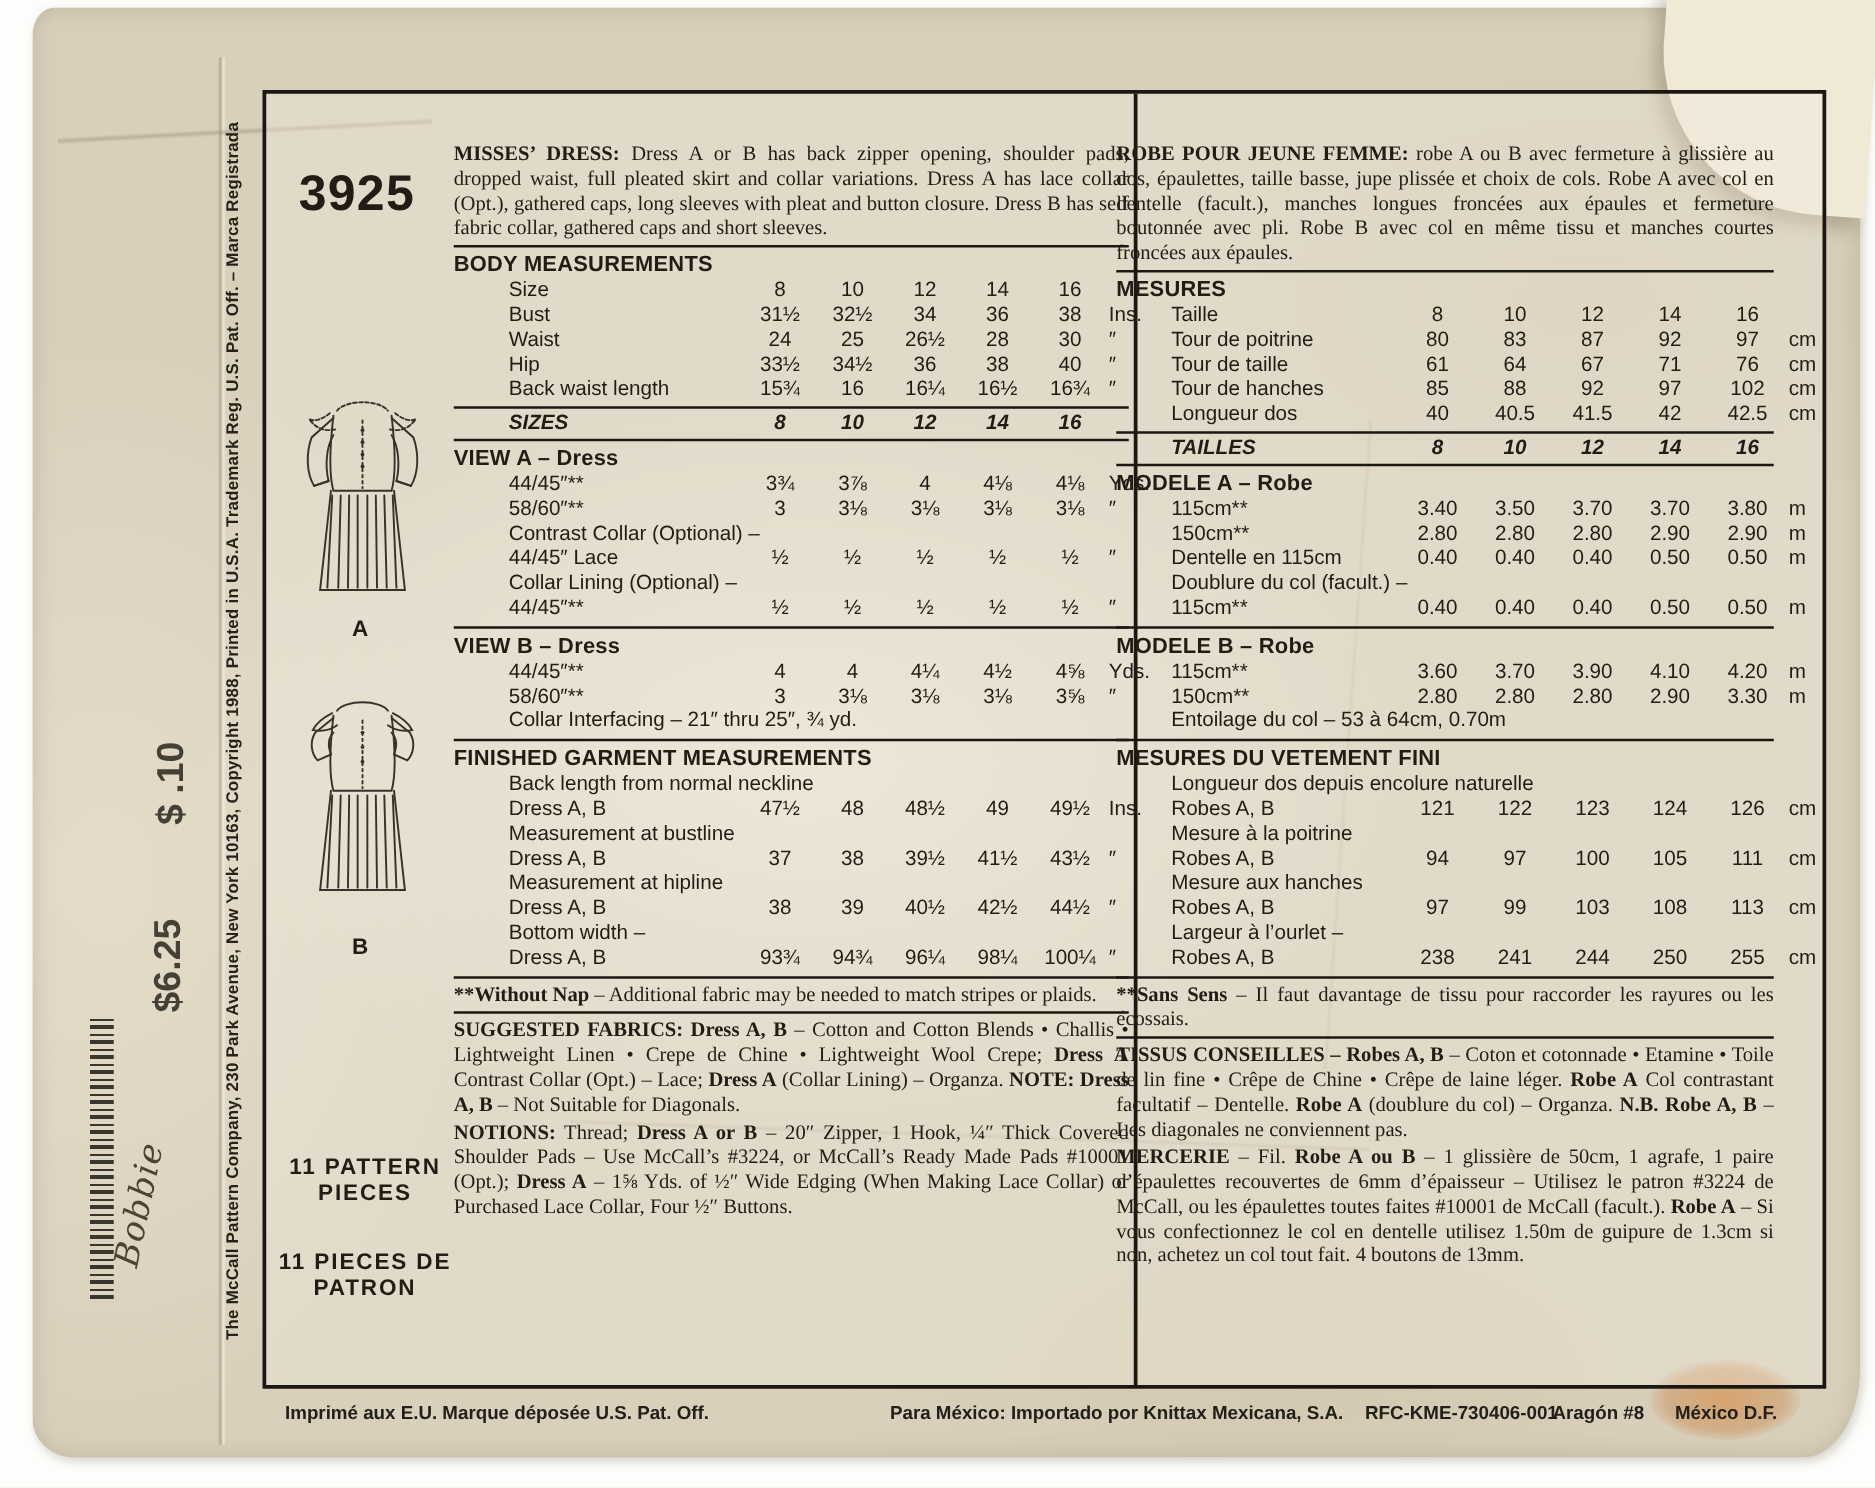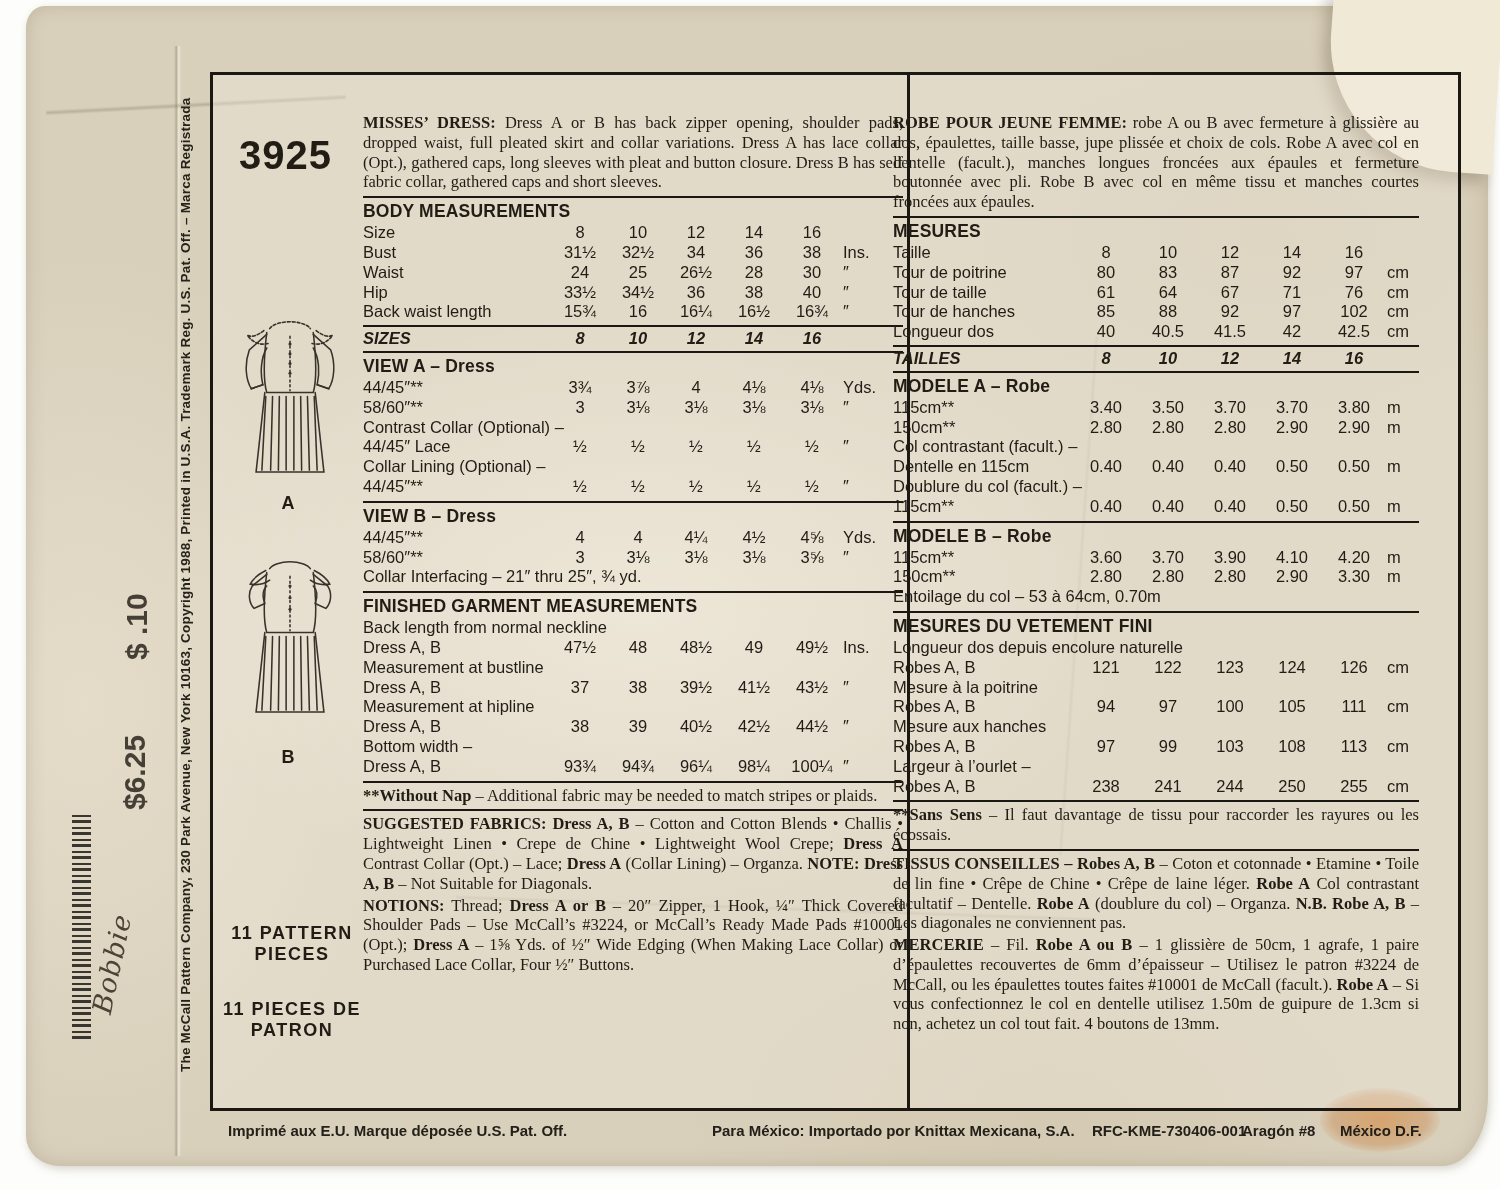--- a/index.html
+++ b/index.html
@@ -58,21 +58,21 @@
   .pieces.fr{top:924px;}
   
   .col{position:absolute;top:38px;font-size:16.5px;line-height:1.2;}
   .col.en{left:150px;width:540px;}
   .col.fr{left:680px;width:526px;}
   .col p{margin:0 0 2px 0;text-align:justify;font-family:Liberation Serif, serif;}
   .col h3{margin:3px 0 1px 0;font-size:17.5px;letter-spacing:.2px;}
   .rule{border-top:2.5px solid #1b1813;margin:4px 0 3px 0;}
   .rule.thin{border-top-width:2px;}
   
-  .trow{display:grid;grid-template-columns:188px repeat(5,58px) 1fr;align-items:baseline;}
+  .trow{display:grid;grid-template-columns:188px repeat(5,58px) 1fr;align-items:baseline;margin-left:44px;}
   .fr .trow{grid-template-columns:182px repeat(5,62px) 1fr;}
   .trow.full{display:block;}
   .tv{text-align:center;}
   .tu{padding-left:2px;}
   .sizesrow{margin:3px 0;padding:2px 0;border-top:2.5px solid #1b1813;border-bottom:2.5px solid #1b1813;font-weight:bold;font-style:italic;}
   .note b{white-space:nowrap;}
   
   .footer{position:absolute;top:1122px;left:0;width:1500px;font-size:15px;font-weight:bold;color:#23201a;}
   .footer span{position:absolute;white-space:nowrap;}
   .f-left{left:228px;}
@@ -411,21 +411,20 @@
           </div>
           <div class="trow">
             <span class="tl">150cm**</span>
             <span class="tv">2.80</span>
             <span class="tv">2.80</span>
             <span class="tv">2.80</span>
             <span class="tv">2.90</span>
             <span class="tv">2.90</span>
             <span class="tu">m</span>
           </div>
-          <div class="trow full">Col contrastant (facult.) –</div>
           <div class="trow">
             <span class="tl">Dentelle en 115cm</span>
             <span class="tv">0.40</span>
             <span class="tv">0.40</span>
             <span class="tv">0.40</span>
             <span class="tv">0.50</span>
             <span class="tv">0.50</span>
             <span class="tu">m</span>
           </div>
           <div class="trow full">Doublure du col (facult.) –</div>

